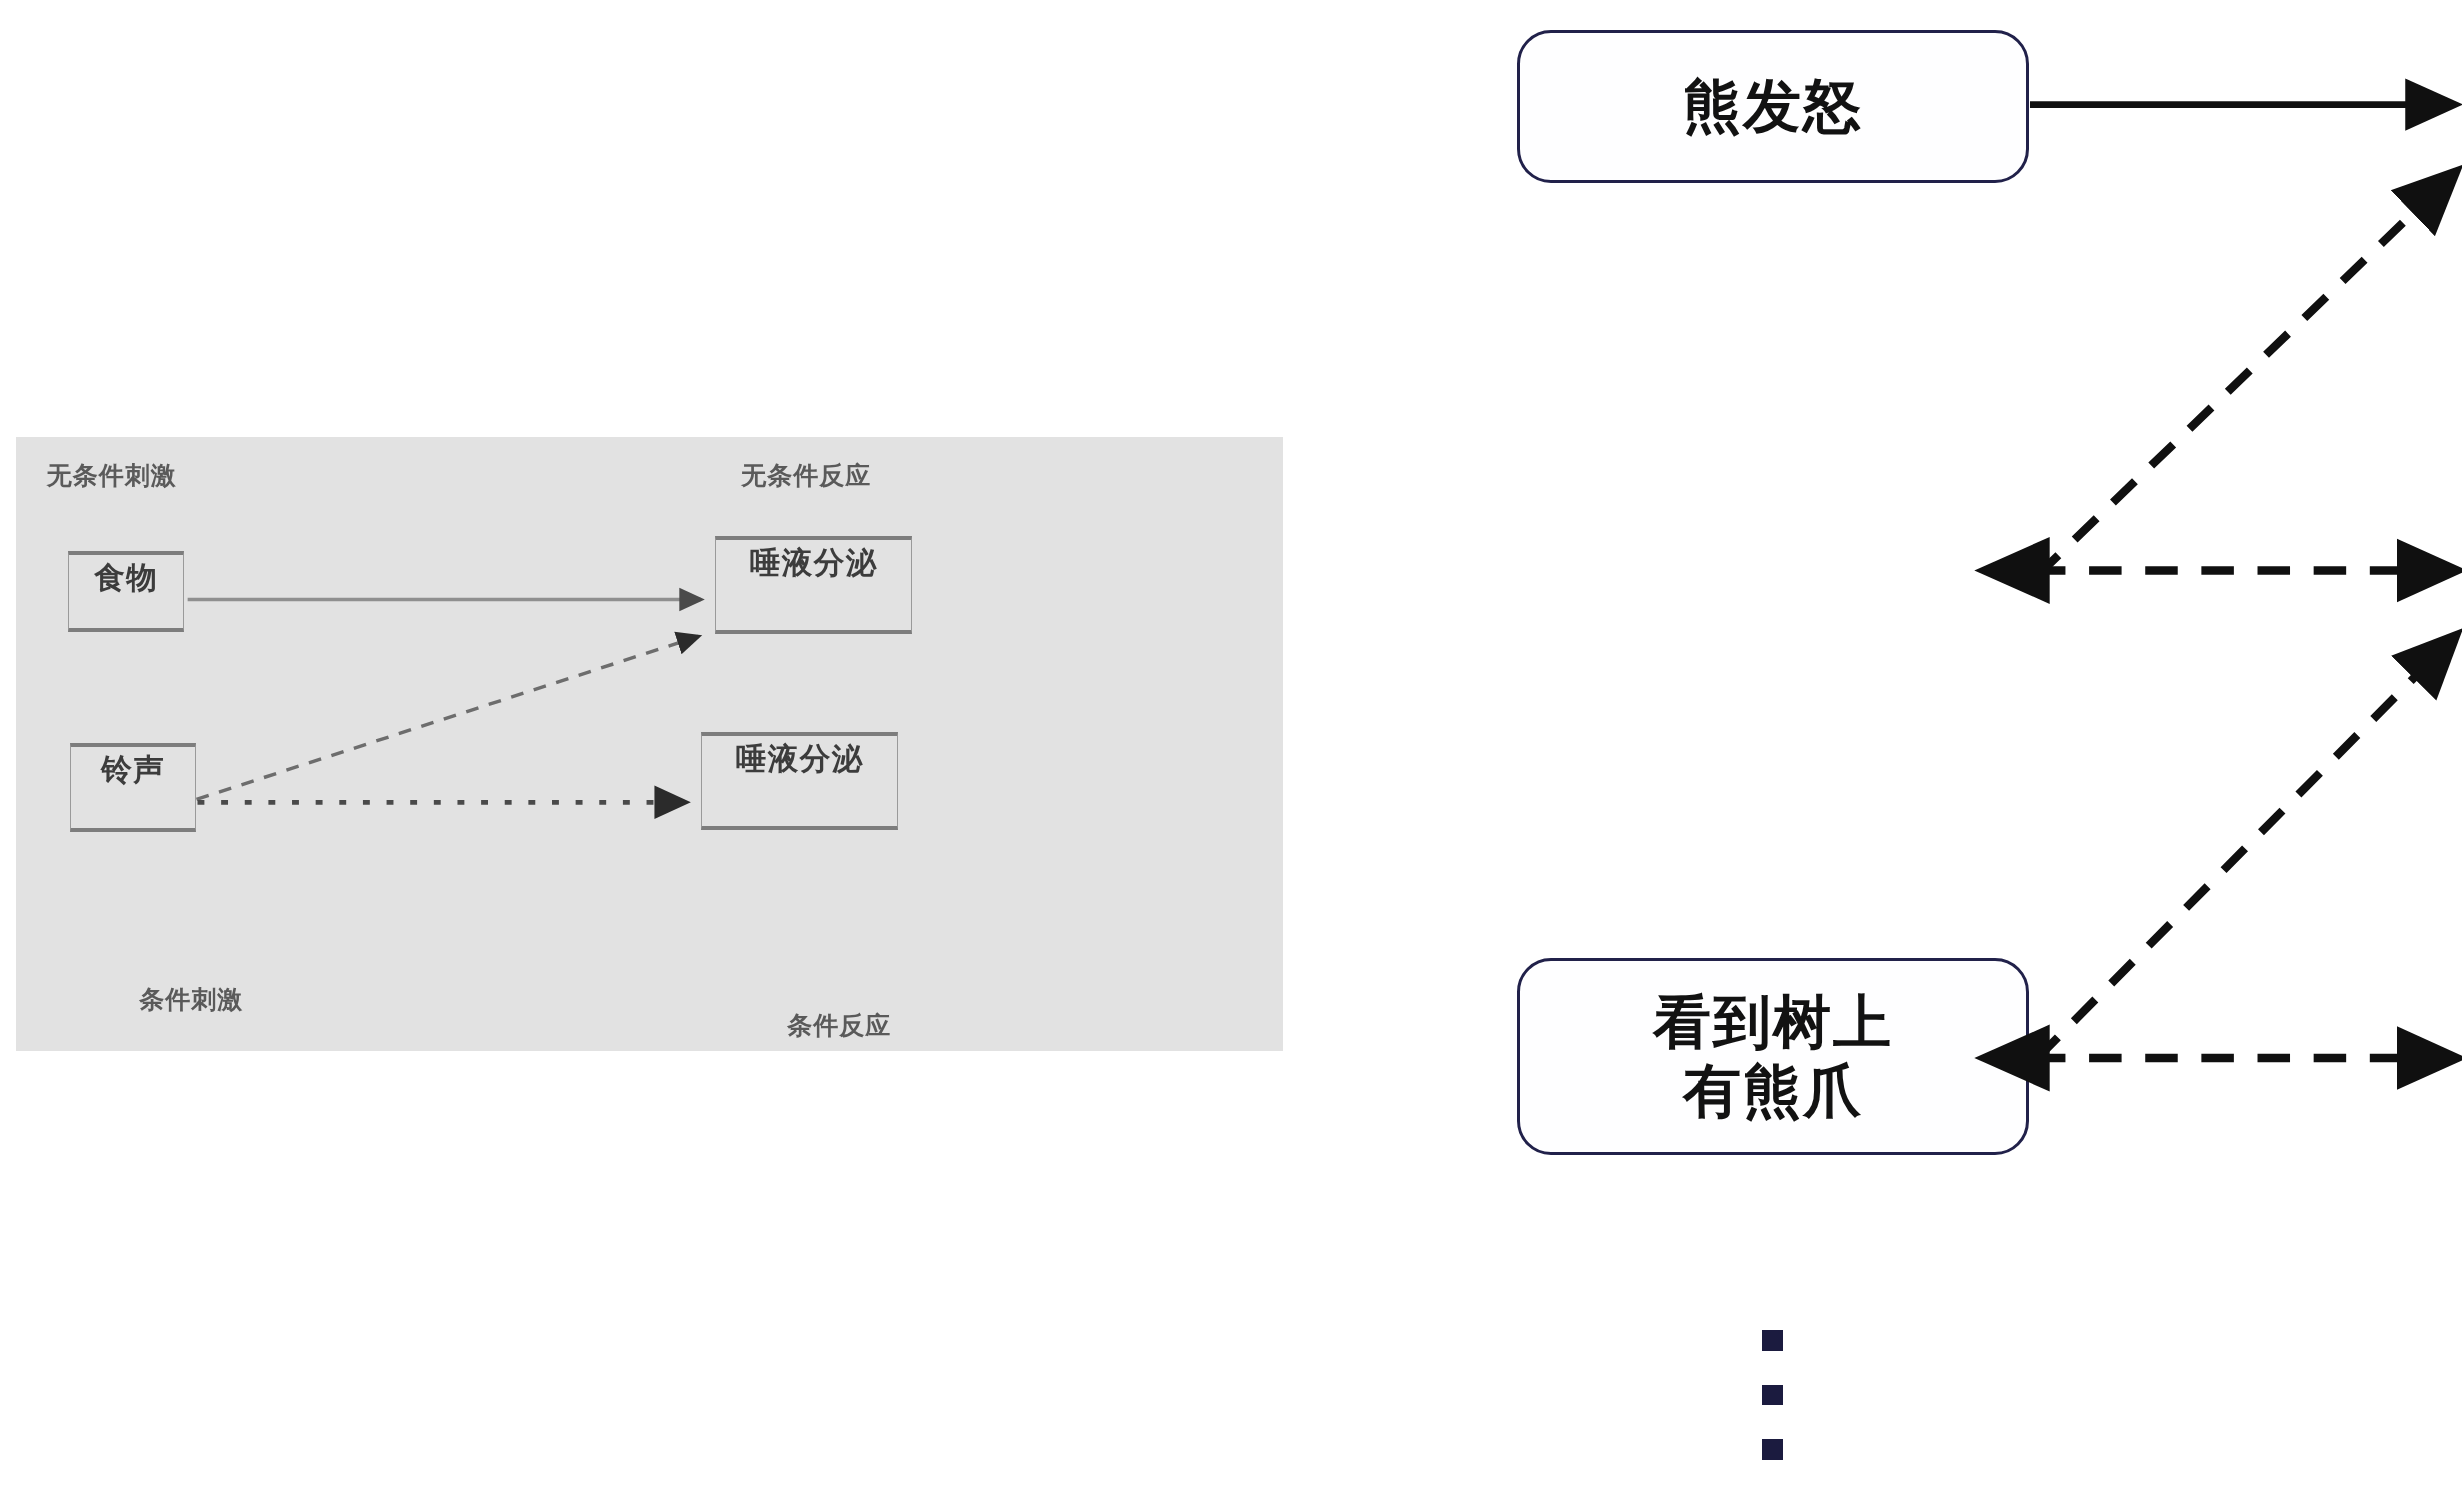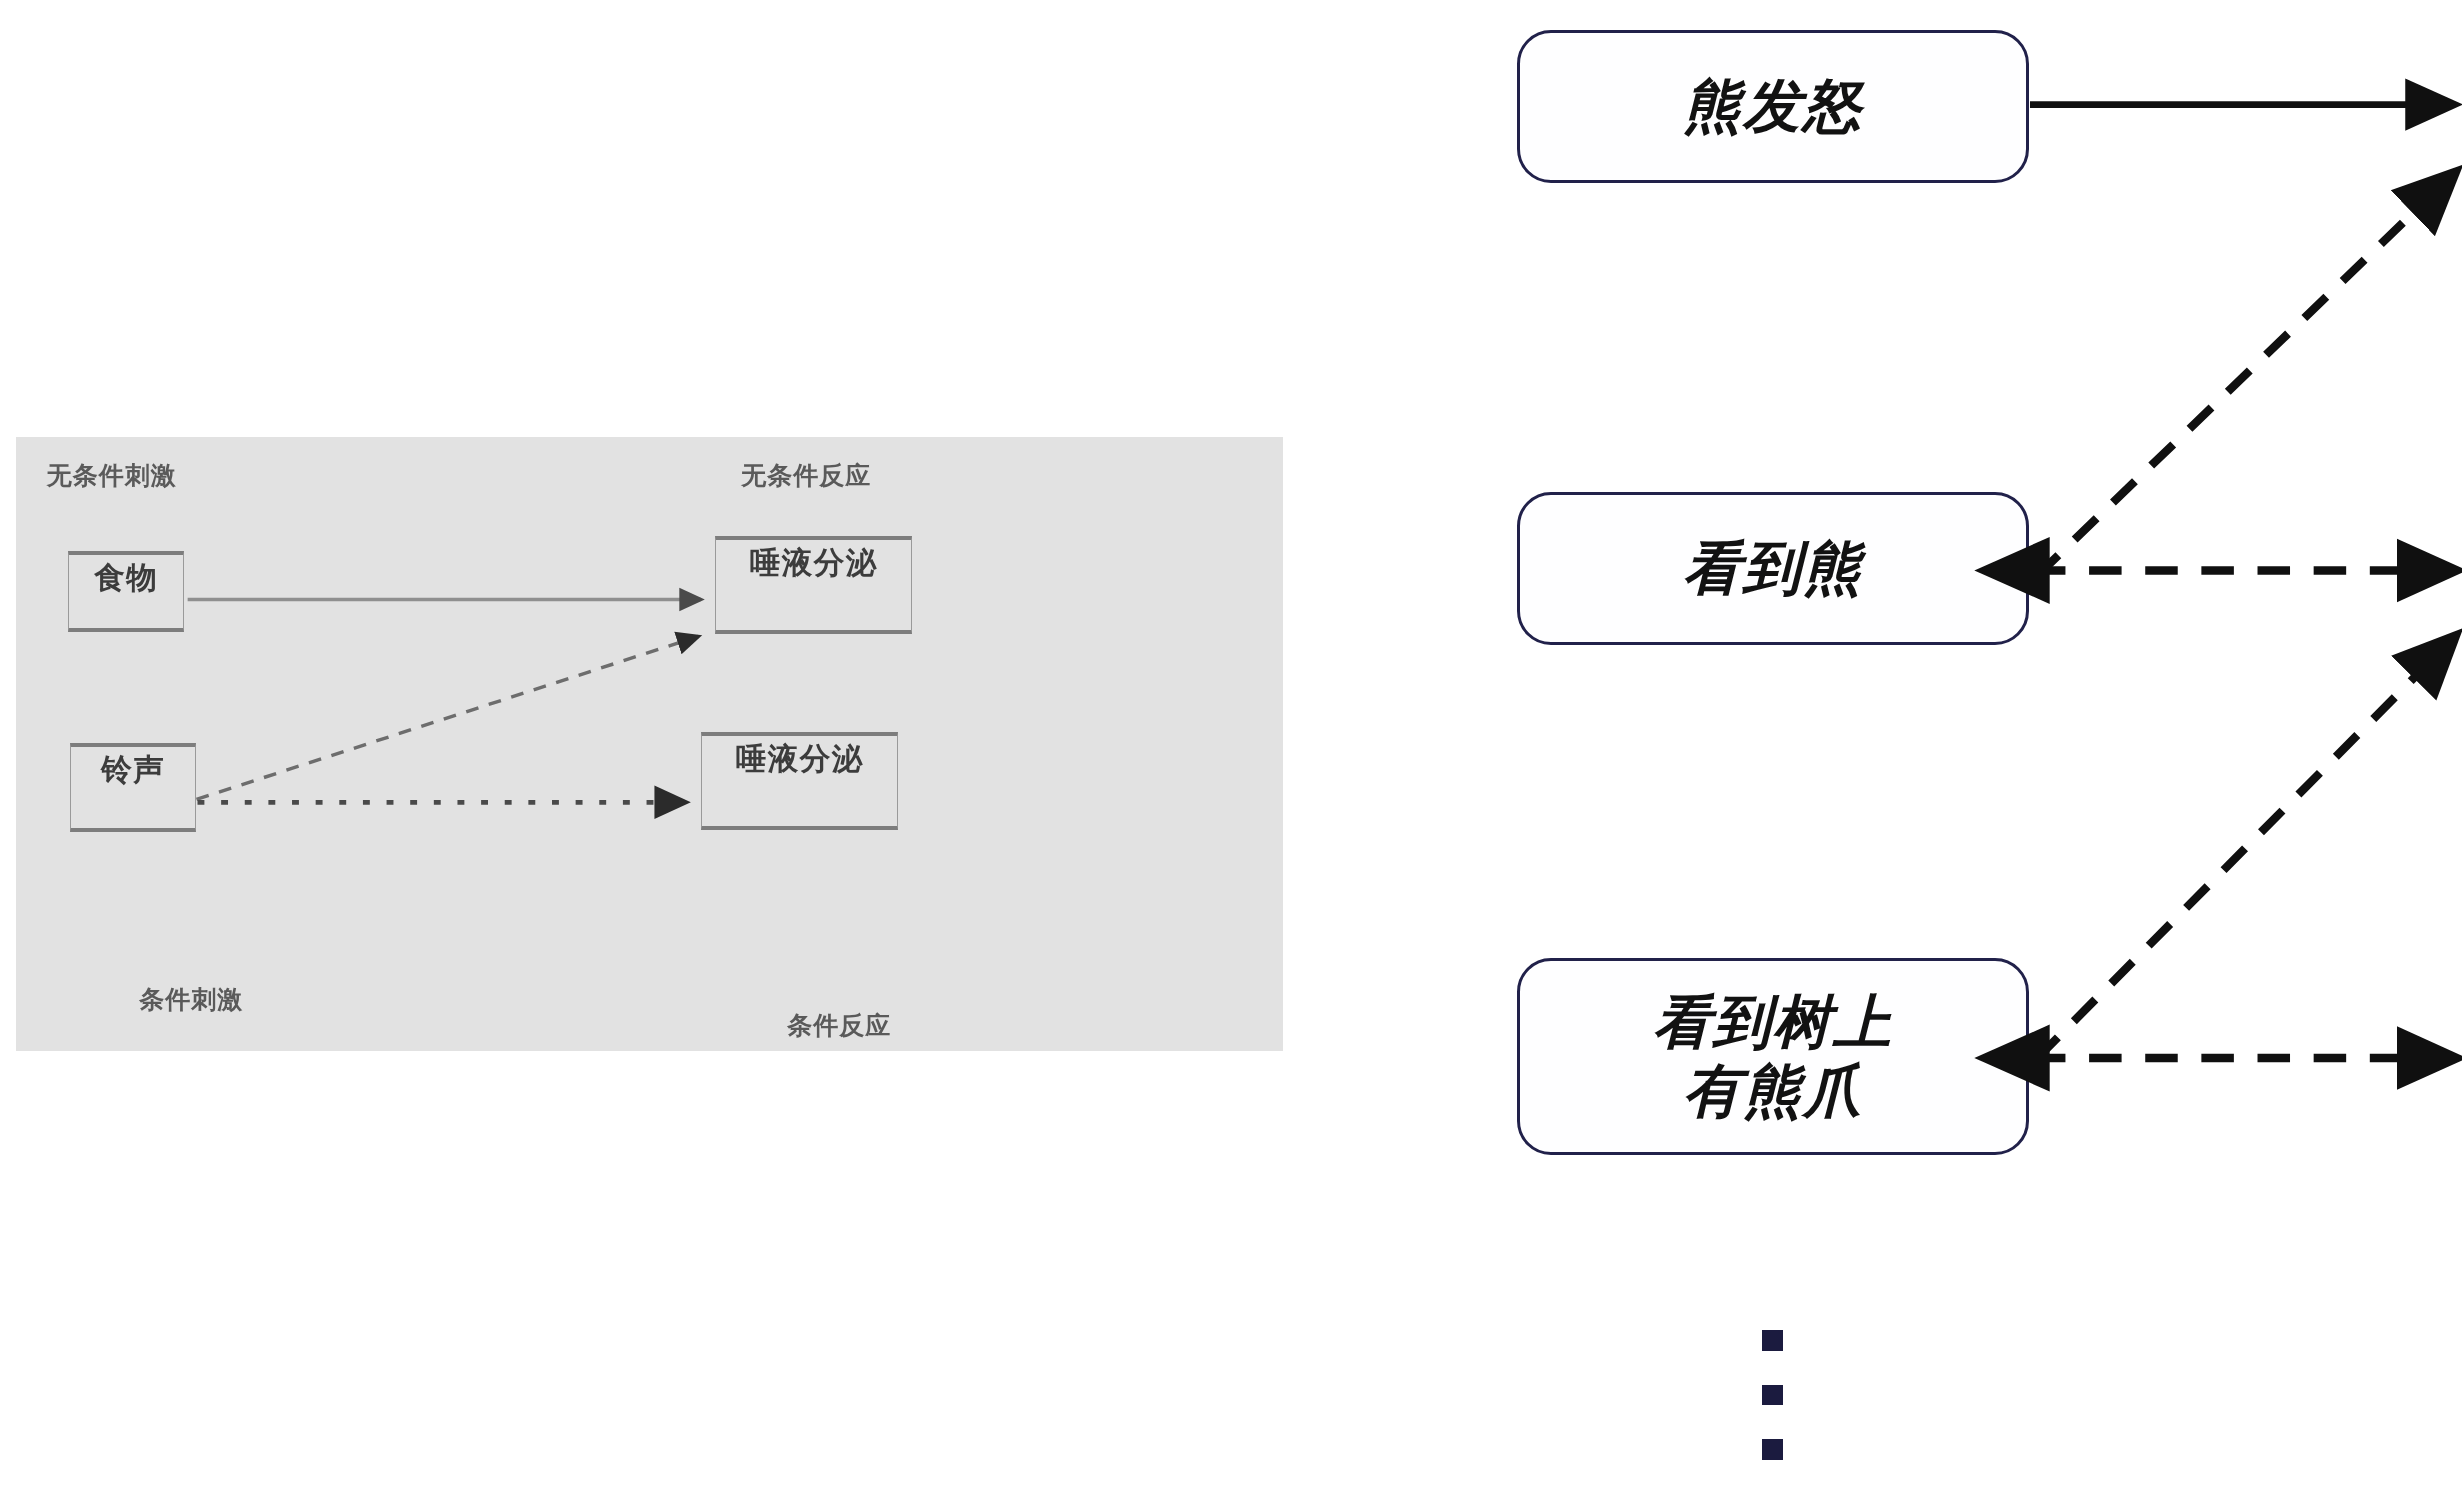--- a/index.html
+++ b/index.html
@@ -61,21 +61,21 @@
     position: absolute;
     box-sizing: border-box;
     background: #fefeff;
     border-radius: 34px;
     display: flex;
     align-items: center;
     justify-content: center;
     text-align: center;
     line-height: 1.18;
   }
-  .node.navy  { border: 3.4px solid #21214a; font-style: italic; }
+  .node.navy  { border: 3.4px solid #21214a; }
   .node .cn {
     color: #121212;
     font-size: 58px;
     font-weight: 700;
     letter-spacing: 2px;
     font-family: "DejaVu Sans", "Liberation Sans", sans-serif;
   }
 
   
   .dotcol { position: absolute; }
@@ -140,23 +140,20 @@
       <line x1="366" y1="736" x2="1385" y2="405" stroke="#6d6d6d" stroke-width="7" stroke-dasharray="26 22" marker-end="url(#pvHeadDark)"></line>
 
       <line x1="368" y1="742" x2="1358" y2="742" stroke="#4a4a4a" stroke-width="10" stroke-dasharray="14 34" marker-end="url(#pvHeadDark)"></line>
     </svg>
   </div>
 
   <div class="node navy" style="left:1517px; top:29.5px;  width:512px; height:153px;">
     <span class="cn">熊发怒</span>
   </div>
 
-  <div class="node navy" style="left:1517px; top:492px; width:512px; height:153px;">
-    <span class="cn">看到熊</span>
-  </div>
 
   <div class="node navy" style="left:1517px; top:958px; width:512px; height:197px;">
     <div>
       <span class="cn" style="display:block">看到树上</span>
       <span class="cn" style="display:block">有熊爪</span>
     </div>
   </div>
 
   <svg class="edges" width="3306" height="1498" viewBox="0 0 6713 3041">
     <defs>

